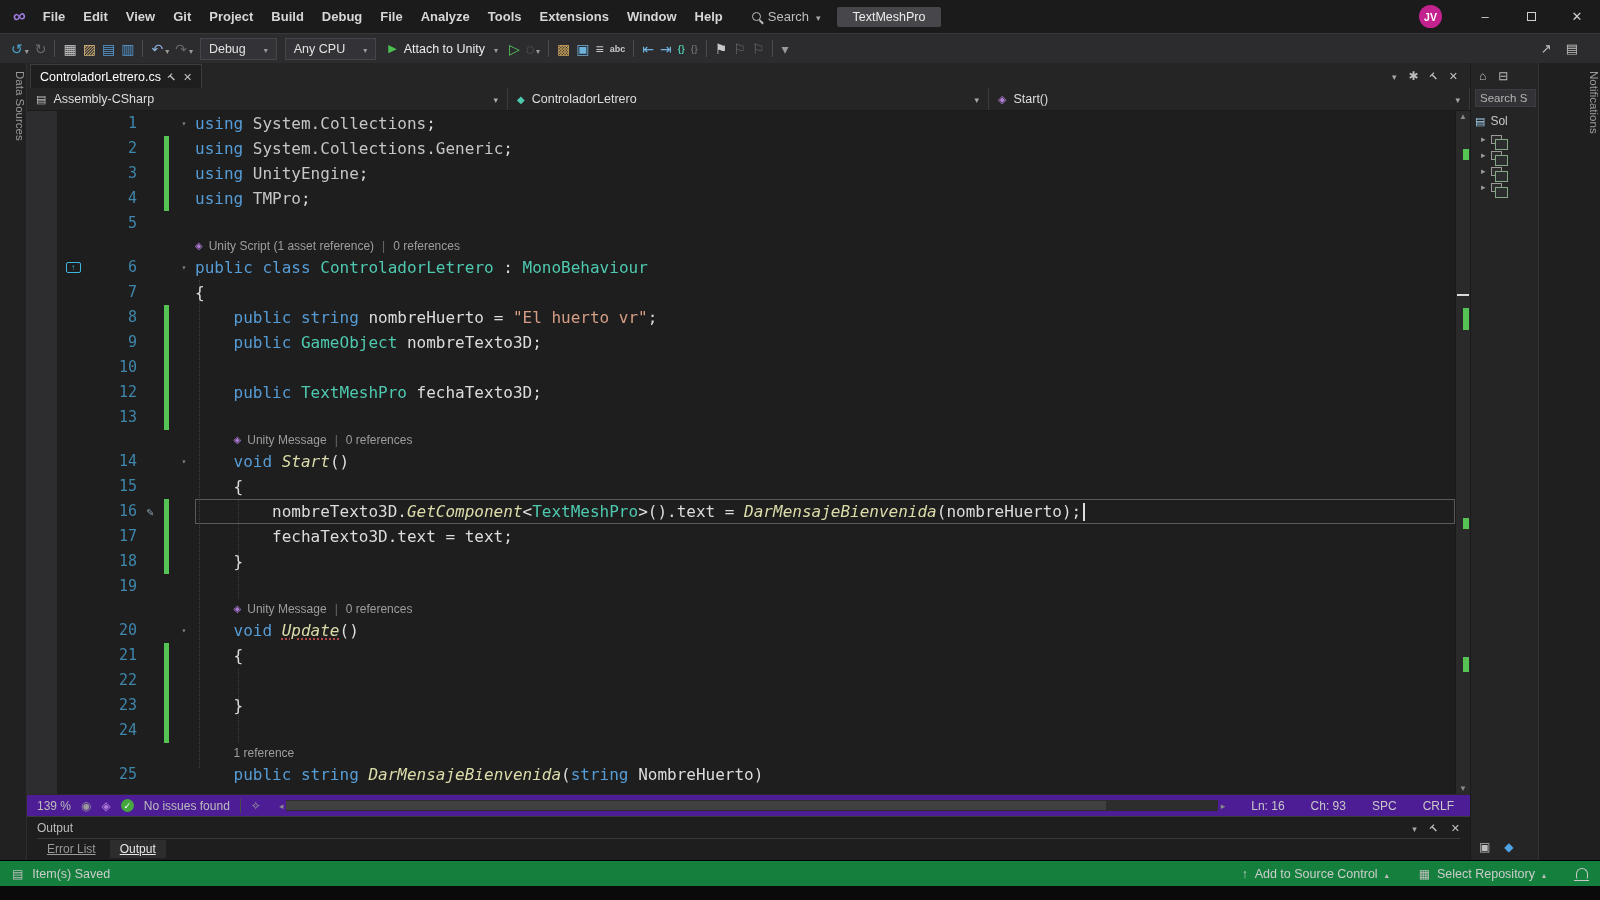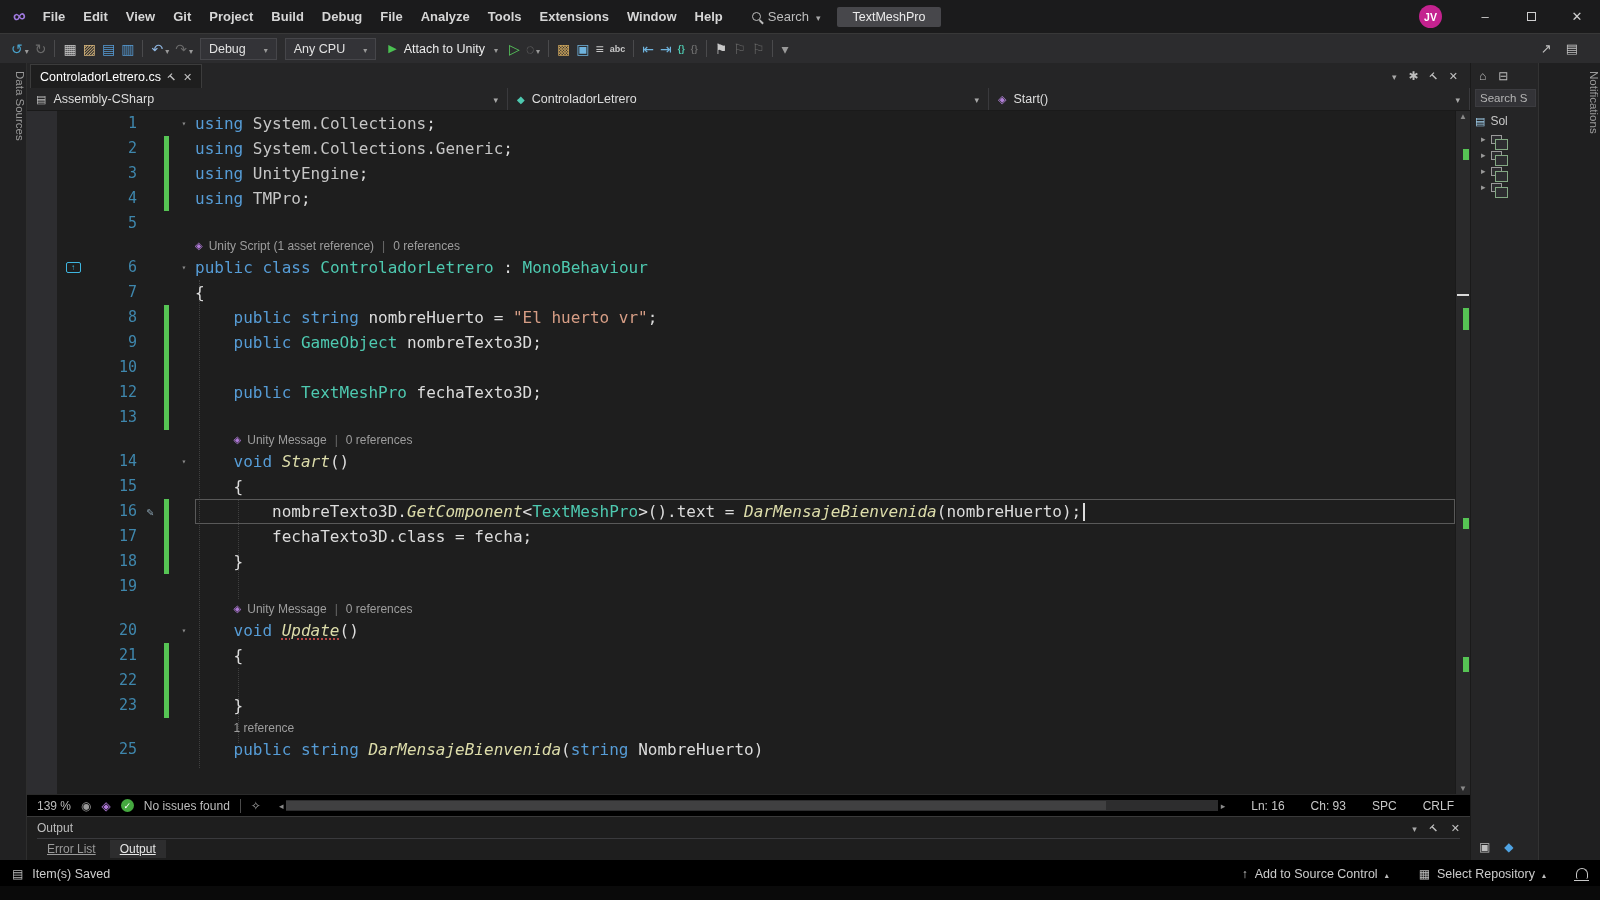--- a/index.html
+++ b/index.html
@@ -84,21 +84,21 @@
   .lens-sep { margin:0 8px; color:#6a6a6a; }
 
   .vscroll { width:15px; flex:none; background:#2a2a2b; border-left:1px solid #1a1a1a; position:relative; }
   .vs-arrow { position:absolute; left:0; right:0; text-align:center; font-size:8px; color:#8a8a8a; }
   .vs-arrow.up { top:1px; } .vs-arrow.down { bottom:1px; }
   .scroll-track { position:absolute; left:0; right:0; top:12px; bottom:12px; }
   .smark { position:absolute; left:7px; width:6px; background:var(--mod); }
   .smark.white { left:1px; width:12px; background:#dadada; }
 
   
-  .ed-status { height:22px; background:#000000; border-top:1px solid #2a2a2a; display:flex; align-items:center; gap:10px; padding:0 10px; font-size:12px; color:#bdbdbd; flex:none;justify-content:center; }
+  .ed-status { height:22px; background:#4c1d95; border-top:1px solid #2a2a2a; display:flex; align-items:center; gap:10px; padding:0 10px; font-size:12px; color:#bdbdbd; flex:none;justify-content:center; }
   .check-circle { width:13px; height:13px; border-radius:50%; background:var(--check); color:#fff; font-size:9px; display:flex; align-items:center; justify-content:center; }
   .mini-sep { width:1px; height:14px; background:#4a4a4a; }
   .hscroll { flex:1; display:flex; align-items:center; margin:0 8px; gap:3px; }
   .hs-arrow { font-size:9px; color:#8a8a8a; }
   .hs-track { flex:1; height:11px; background:#2d2d2e; position:relative; }
   .hs-thumb { position:absolute; left:0; top:1px; bottom:1px; width:88%; background:#404041; }
   .ed-right { display:flex; gap:26px; margin-left:8px; margin-right:6px; color:#c8c8c8; }
 
   
   .output { height:44px; background:#1e1e1e; border-top:1px solid #3a3a3a; display:flex; flex-direction:column; padding:2px 10px 0 10px; flex:none; }
@@ -117,21 +117,21 @@
   .tree-row { display:flex; align-items:center; gap:5px; padding:3px 0 3px 10px; }
   .tree-chev { color:#9a9a9a; font-size:9px; }
   .proj { width:11px; height:9px; border:1px solid #9a9a9a; background:#2d2d30; position:relative; display:inline-block; }
   .proj::after { content:""; position:absolute; left:3px; top:3px; width:11px; height:9px; border:1px solid #83a883; background:#2d2d30; }
   .rp-bottom { margin-top:auto; display:flex; gap:14px; padding:6px 8px; align-items:center; }
   .pkg-icon::before { content:"▣"; color:#bdbdbd; font-size:12px; }
   .git-icon::before { content:"◆"; color:#4fa3e3; font-size:12px; }
   .far-strip { width:62px; background:#1f1f20; border-left:1px solid #333; flex:none; display:flex; flex-direction:column; }
 
   
-  .statusbar { height:26px; background:#000000; border-top:1px solid #000; display:flex; align-items:center; gap:9px; padding:0 12px; font-size:12.5px; color:#cccccc; flex:none; }
+  .statusbar { height:26px; background:#15803d; border-top:1px solid #000; display:flex; align-items:center; gap:9px; padding:0 12px; font-size:12.5px; color:#cccccc; flex:none; }
   .i-status::before { content:"▤"; color:#bdbdbd; font-size:12px; }
   .sb-right { margin-left:auto; display:flex; align-items:center; gap:30px; }
   .sb-group { display:flex; align-items:center; gap:7px; }
   .i-up::before { content:"↑"; font-size:12px; color:#cccccc; }
   .i-repo::before { content:"▦"; font-size:12px; color:#bdbdbd; }
   .i-caret-up::before { content:"▴"; font-size:8px; color:#bdbdbd; }
   .bell { position:relative; width:12px; height:11px; border:1.5px solid #c8c8c8; border-bottom:none; border-radius:6px 6px 2px 2px; display:inline-block; }
   .bell::after { content:""; position:absolute; left:-3px; bottom:-2px; width:15px; height:1.5px; background:#c8c8c8; }
   .bottom-gap { height:14px; background:#0a0a0a; flex:none; }
 </style>
@@ -492,21 +492,21 @@
               </div>
               <div class="crow">
                 <div class="m-bp"></div>
                 <div class="m-icon"></div>
                 <div class="lnum">17</div>
                 <div class="m-after"></div>
                 <div class="m-mod">
                   <div class="modbar"></div>
                 </div>
                 <div class="m-fold"></div>
-                <div class="code"><span class="tk-pl">        fechaTexto3D.class = fecha;</span></div>
+                <div class="code"><span class="tk-pl">        fechaTexto3D.text = text;</span></div>
               </div>
               <div class="crow">
                 <div class="m-bp"></div>
                 <div class="m-icon"></div>
                 <div class="lnum">18</div>
                 <div class="m-after"></div>
                 <div class="m-mod">
                   <div class="modbar"></div>
                 </div>
                 <div class="m-fold"></div>
@@ -562,20 +562,31 @@
               <div class="crow">
                 <div class="m-bp"></div>
                 <div class="m-icon"></div>
                 <div class="lnum">23</div>
                 <div class="m-after"></div>
                 <div class="m-mod">
                   <div class="modbar"></div>
                 </div>
                 <div class="m-fold"></div>
                 <div class="code"><span class="tk-pl">    }</span></div>
+              </div>
+              <div class="crow">
+                <div class="m-bp"></div>
+                <div class="m-icon"></div>
+                <div class="lnum">24</div>
+                <div class="m-after"></div>
+                <div class="m-mod">
+                  <div class="modbar"></div>
+                </div>
+                <div class="m-fold"></div>
+                <div class="code"></div>
               </div>
               <div class="lens-row">
                 <span class="lens-pad" style="width: 206.56px;"></span>
                 <span class="lens-label">1 reference</span>
               </div>
               <div class="crow">
                 <div class="m-bp"></div>
                 <div class="m-icon"></div>
                 <div class="lnum">25</div>
                 <div class="m-after"></div>

